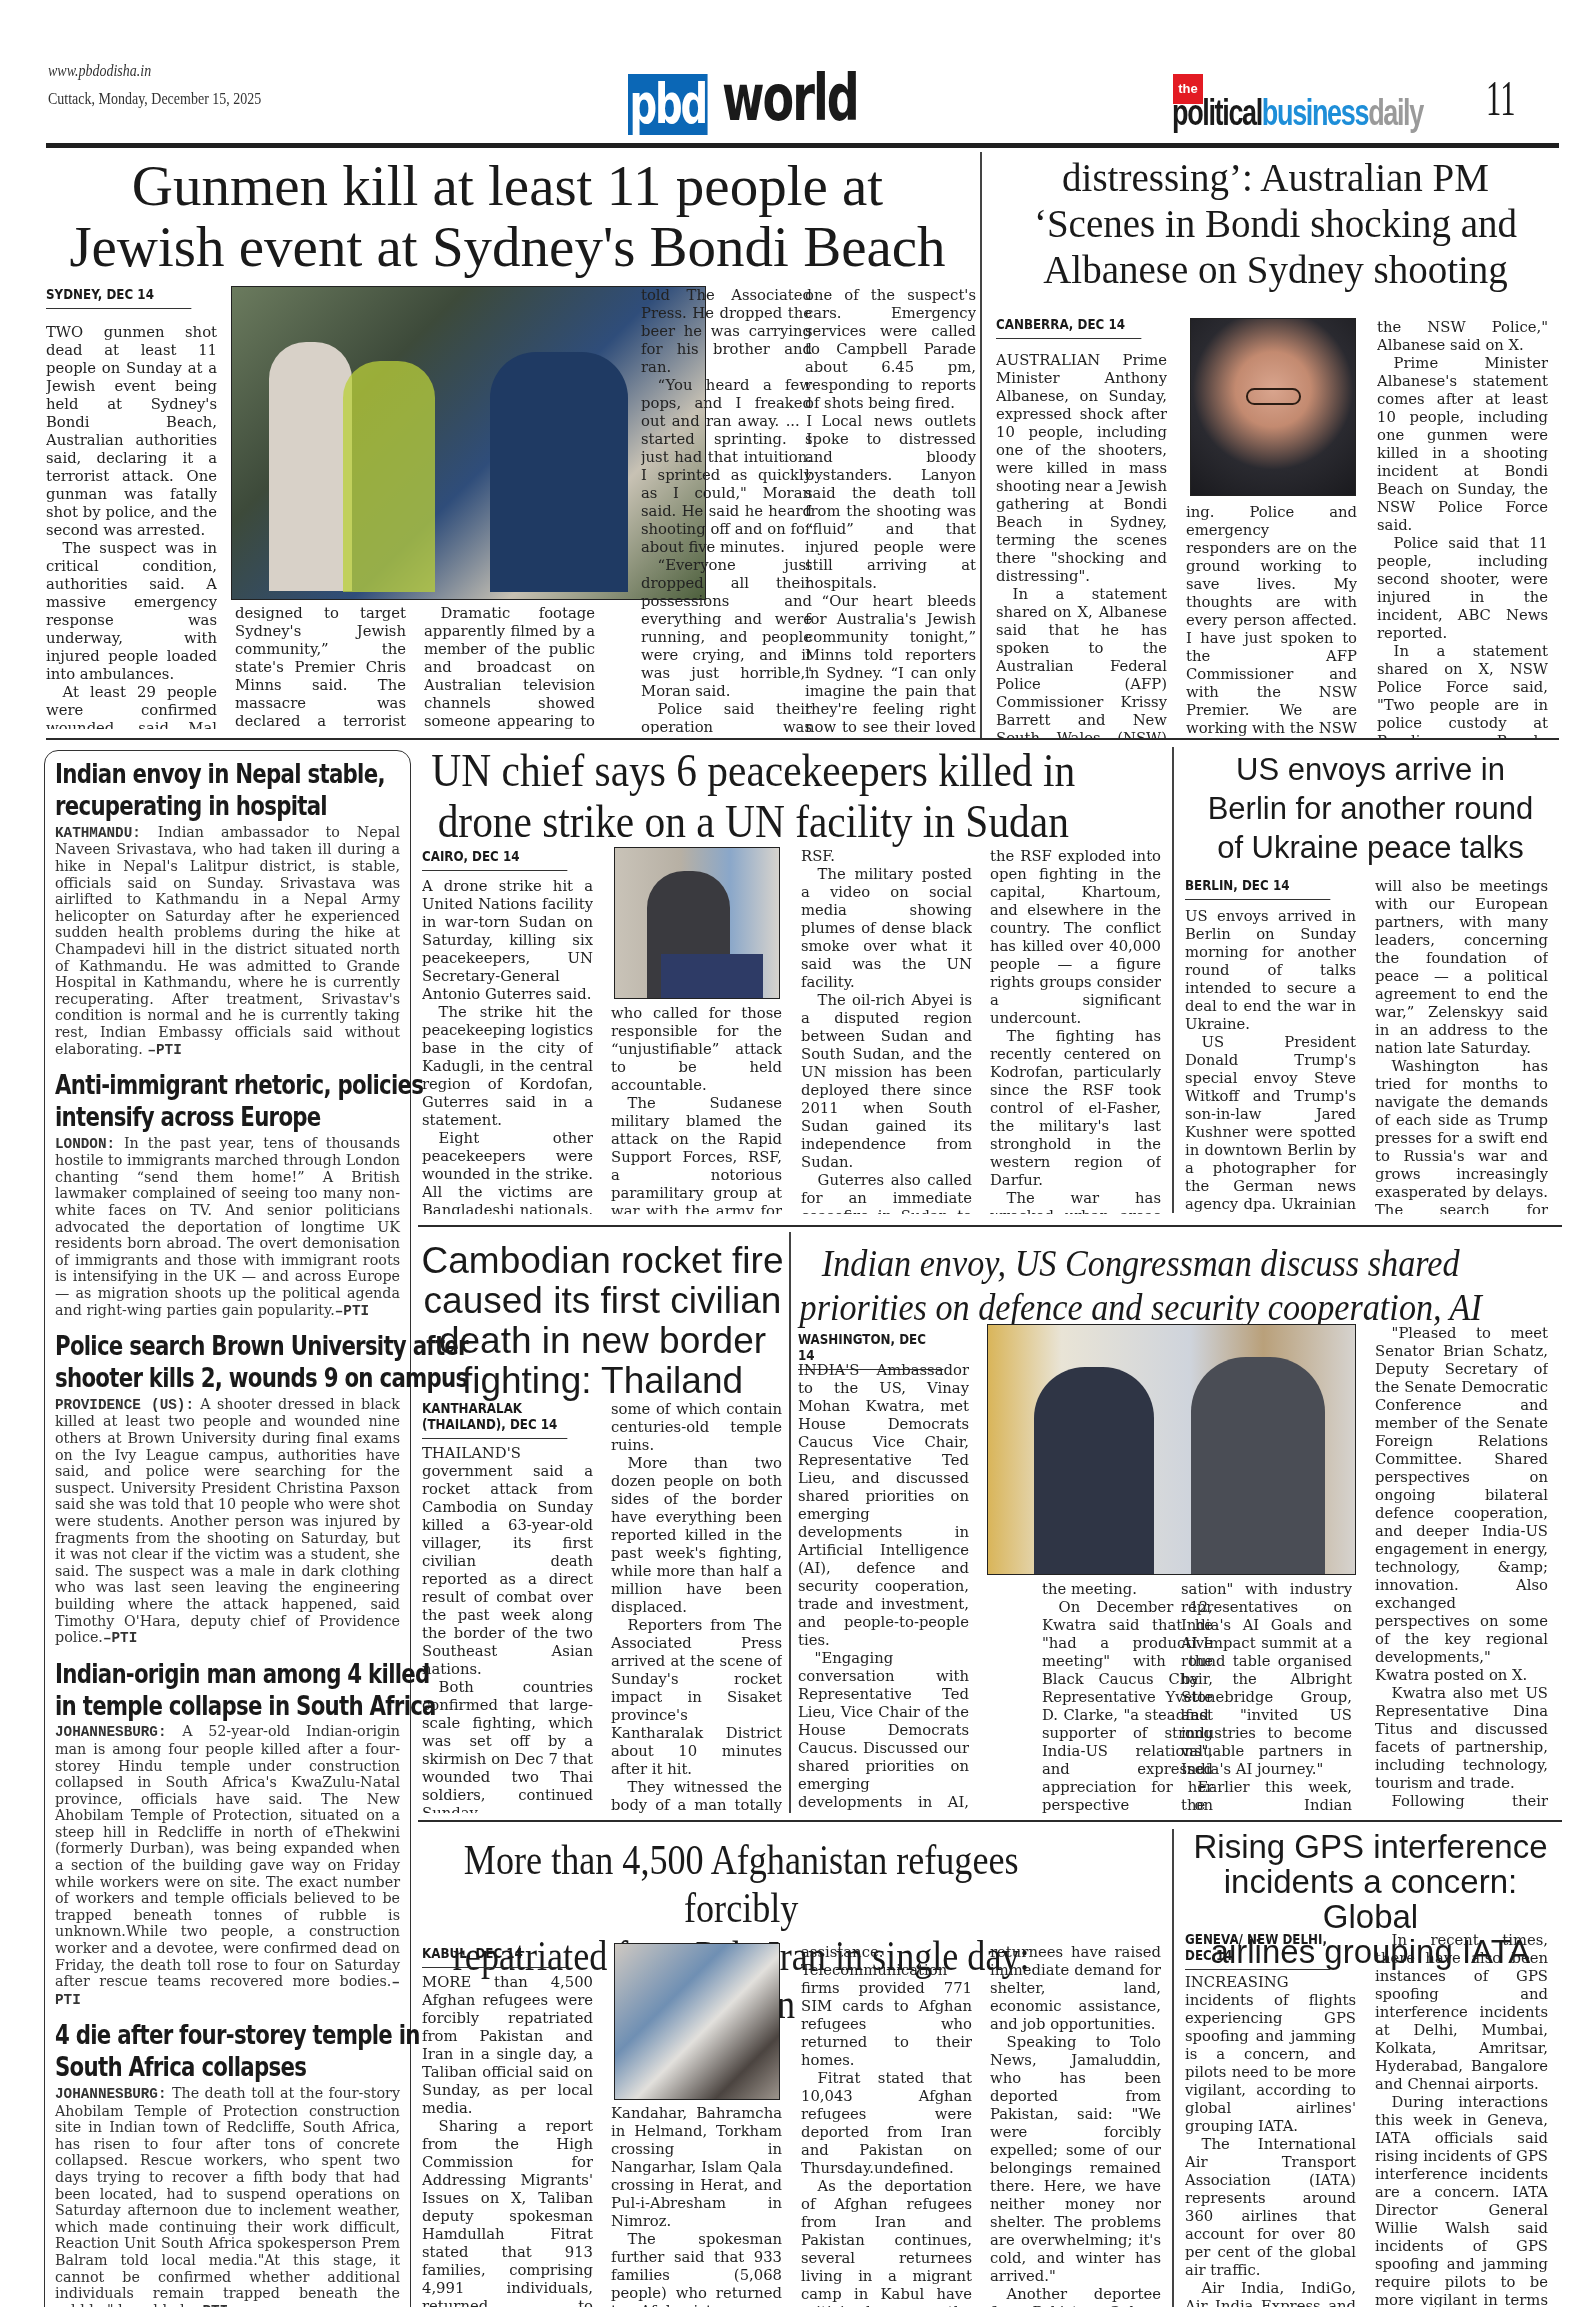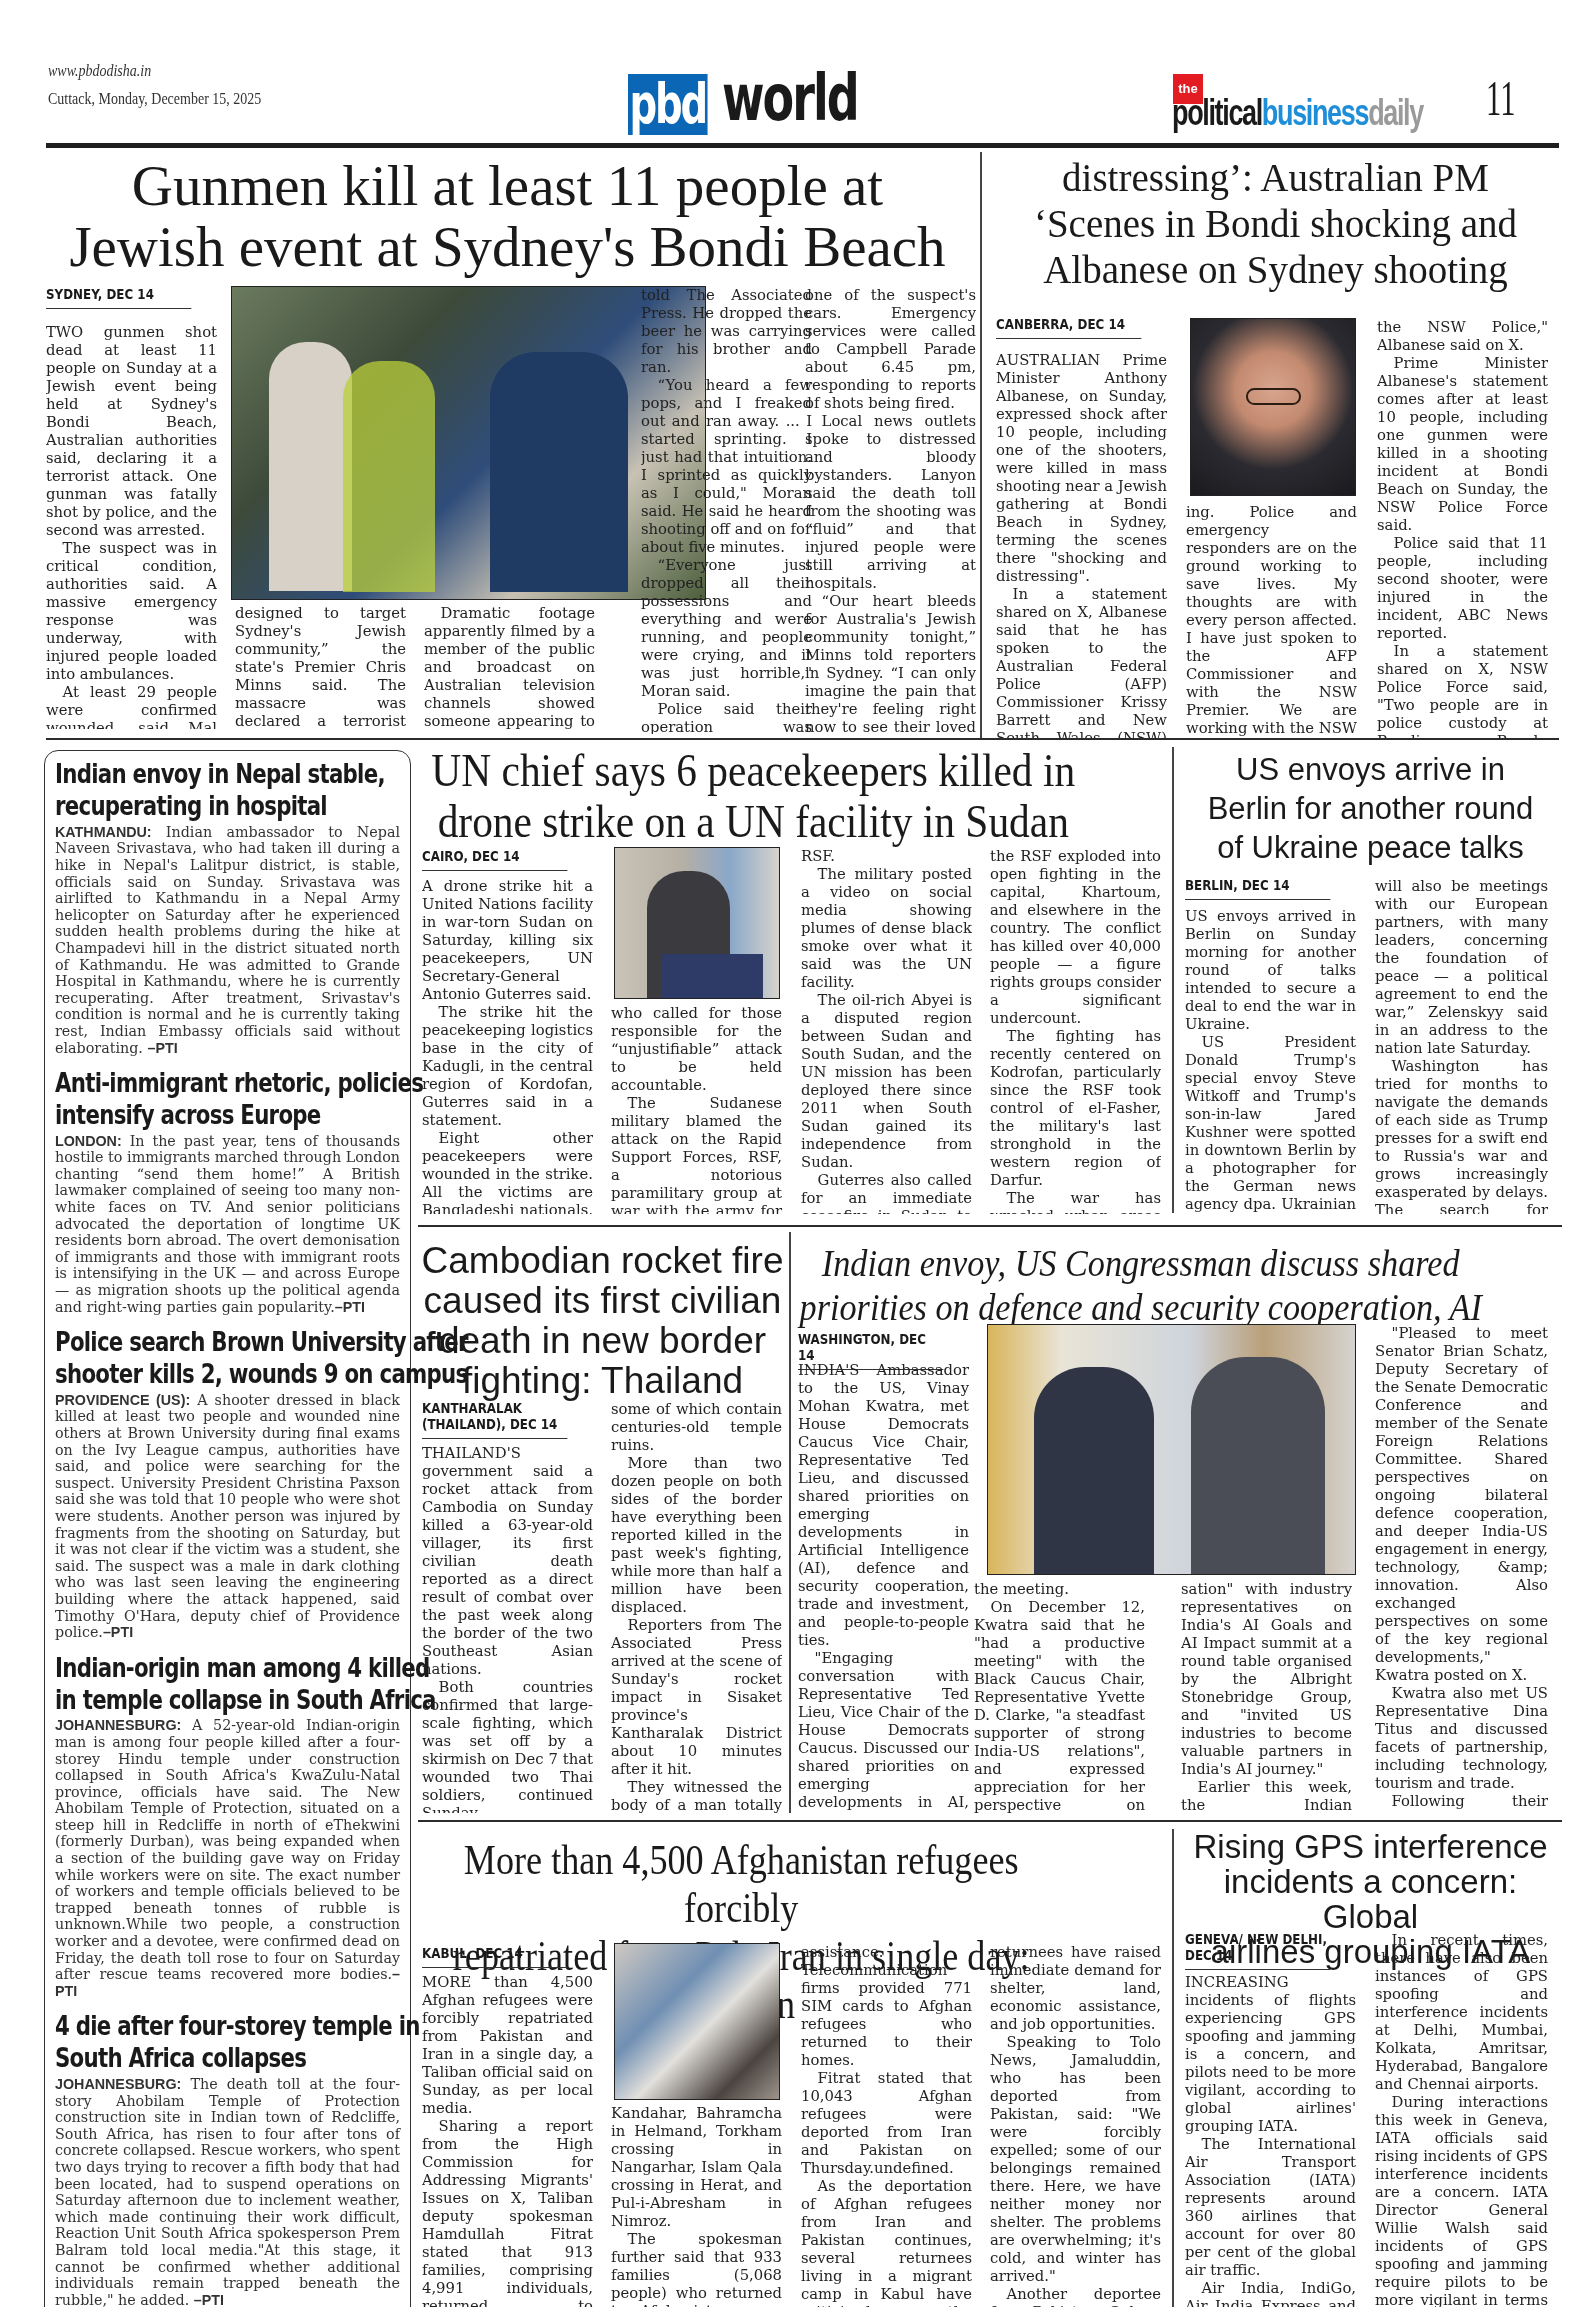--- a/index.html
+++ b/index.html
@@ -25,21 +25,21 @@
 
 .col{position:absolute;font:14.8px/18px "DejaVu Serif",serif;text-align:justify;hyphens:auto;color:#222;overflow:hidden}
 .col p{text-indent:16.6px}
 .col p.ni{text-indent:0}
 .dateline{position:absolute;font:bold 14px "DejaVu Sans",sans-serif;border-bottom:0.9px solid #333;padding-bottom:5.5px;transform:scaleX(.85);transform-origin:left}
 .headline{position:absolute;text-align:center;line-height:1.1;color:#1a1a1a}
 .photo{position:absolute;border:1.4px solid #222;overflow:hidden}
 .brief-box{position:absolute;border:1.8px solid #333;border-radius:14px 14px 0 0}
 .brief-h{font:bold 26px/29px "DejaVu Sans",sans-serif;letter-spacing:-0.9px;transform:scaleX(.82);transform-origin:left;white-space:nowrap;color:#1a1a1a;margin-bottom:2.8px}
 .brief-p{font:14.3px/16.6px "DejaVu Serif",serif;text-align:justify;color:#333;margin-bottom:13px}
-.brief-p b{font-family:Liberation Sans, sans-serif}
+.brief-p b{font-family:Liberation Mono, monospace}
 </style>
 </head>
 <body>
 
 <div class="abs mast-url">www.pbdodisha.in</div>
 <div class="abs mast-date">Cuttack, Monday, December 15, 2025</div>
 <div class="abs logo-pbd">pbd</div>
 <div class="abs logo-world">world</div>
 <div class="abs brand-the">the</div>
 <div class="abs brand-text"><span class="b1">political</span><span class="b2">business</span><span class="b3">daily</span></div>
@@ -222,21 +222,21 @@
 </div>
 <div class="dateline" style="left:798px;top:1331px;width:171px">WASHINGTON, DEC 14</div>
 <div class="photo" style="left:987px;top:1324px;width:369px;height:251px;background:linear-gradient(90deg,#d9b55a 0%,#e9e4d6 20%,#cfd4dc 55%,#b9a07a 75%,#d6d3cf 100%)">
   <div style="position:absolute;left:46px;top:42px;width:120px;height:210px;background:#2f3545;border-radius:51px 51px 0 0"></div>
   <div style="position:absolute;left:203px;top:32px;width:134px;height:219px;background:#4a4d55;border-radius:55px 55px 0 0"></div>
 </div>
 <div class="col" style="left:798px;top:1361px;width:171px;height:452px">
   <p class="ni">INDIA'S Ambassador to the US, Vinay Mohan Kwatra, met House Democrats Caucus Vice Chair, Representative Ted Lieu, and discussed shared priorities on emerging developments in Artificial Intelligence (AI), defence and security cooperation, trade and investment, and people-to-people ties.</p>
   <p>"Engaging conversation with Representative Ted Lieu, Vice Chair of the House Democrats Caucus. Discussed our shared priorities on emerging developments in AI, defence and security cooperation, trade and investment, and people-to-people ties. Look forward to continued collaboration on issues of mutual interest", Kwatra posted on X after</p>
 </div>
-<div class="col" style="left:974px;top:1580px;width:171px;height:233px">
+<div class="col" style="left:1042px;top:1580px;width:171px;height:233px">
   <p class="ni">the meeting.</p>
   <p>On December 12, Kwatra said that he "had a productive meeting" with the Black Caucus Chair, Representative Yvette D. Clarke, "a steadfast supporter of strong India-US relations", and expressed appreciation for her perspective on advancing bilateral collaboration in the AI space, including data privacy and data security.</p>
 
 </div>
 <div class="col" style="left:1181px;top:1580px;width:171px;height:233px">
   <p class="ni">sation" with industry representatives on India's AI Goals and AI Impact summit at a round table organised by the Albright Stonebridge Group, and "invited US industries to become valuable partners in India's AI journey."</p>
   <p>Earlier this week, the Indian Ambassador held a meeting with the Senate Democratic Conference Deputy Secretary and the Senate Foreign Relations Committee member, Senator Brian Schatz.</p>
 </div>
 <div class="col" style="left:1375px;top:1324px;width:173px;height:489px">
   <p>"Pleased to meet Senator Brian Schatz, Deputy Secretary of the Senate Democratic Conference and member of the Senate Foreign Relations Committee. Shared perspectives on ongoing bilateral defence cooperation, and deeper India-US engagement in energy, technology, &amp;amp; innovation. Also exchanged perspectives on some of the key regional developments," Kwatra posted on X.</p>

